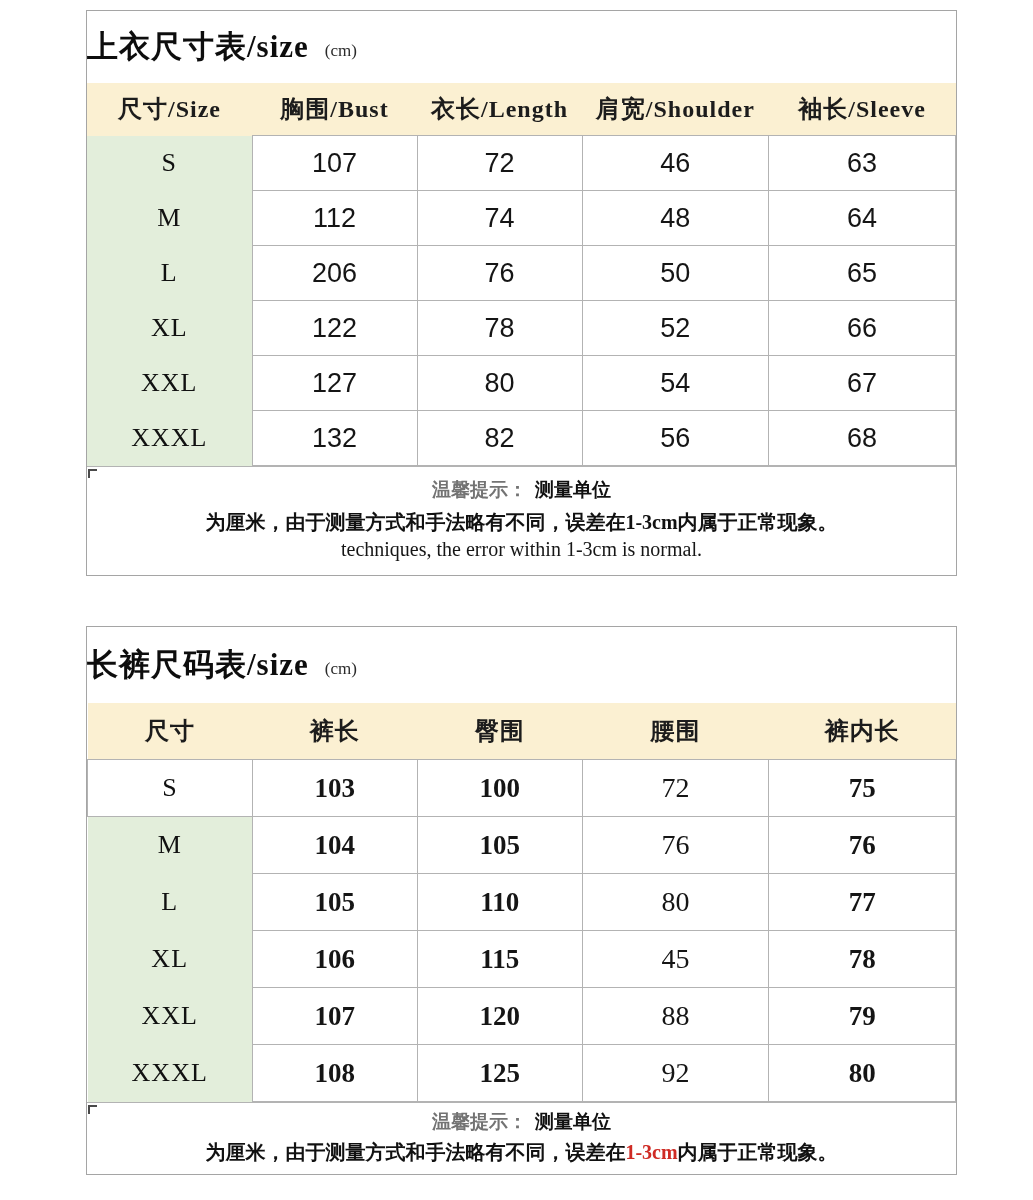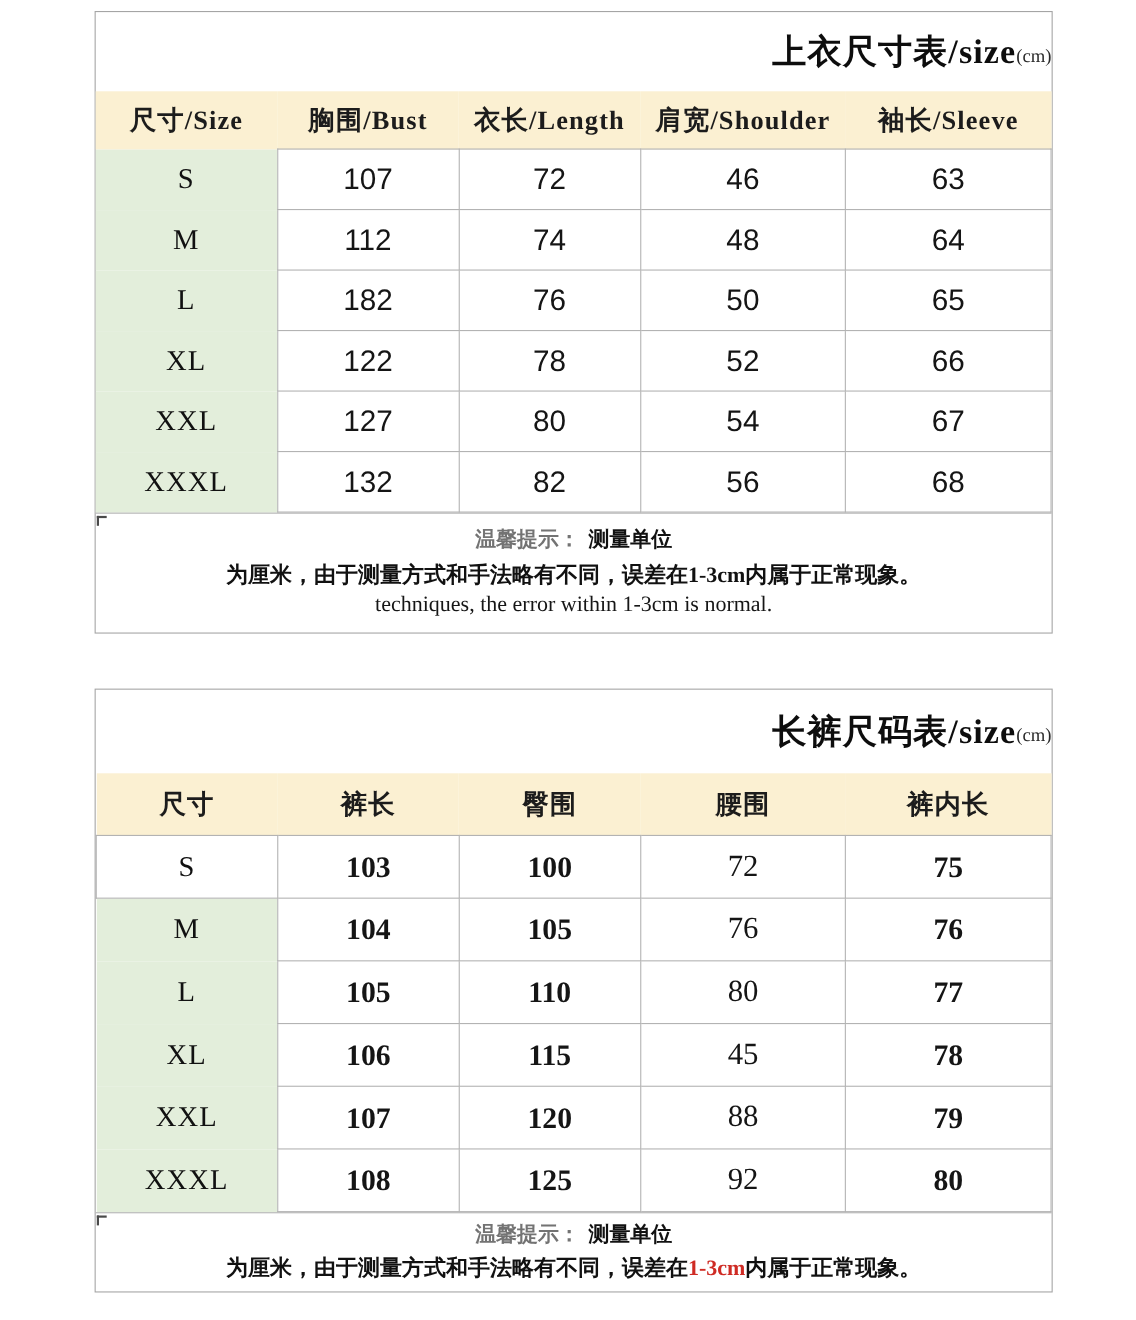--- a/index.html
+++ b/index.html
@@ -6,21 +6,21 @@
   body{
     width:1033px;height:1200px;background:#ffffff;overflow:hidden;
     font-family:"Liberation Serif","DejaVu Serif",serif;color:#1a1a1a;
   }
   .page{padding:10px 0 0 86px;}
   .panel{
     width:871px;border:1px solid #a5a5a5;background:#fff;box-sizing:border-box;
   }
   .panel-2{margin-top:50px;}
   .panel-title{
-    height:72px;display:flex;align-items:center;justify-content:flex-end;
+    height:72px;display:flex;align-items:center;justify-content:flex-start;gap:16px;
   }
   .panel-2 .panel-title{height:76px;}
   .title-main{font-size:31px;font-weight:bold;letter-spacing:1px;color:#0d0d0d;}
   .title-unit{font-size:17px;color:#2a2a2a;margin-top:7px;}
   table{width:100%;border-collapse:collapse;table-layout:fixed;}
   th{
     background:#fbf0d2;height:50px;font-size:24px;font-weight:600;
     color:#1c1c1c;border:none;letter-spacing:1px;
   }
   .t2 th{height:54px;font-weight:700;}
@@ -85,21 +85,21 @@
         </tr>
         <tr>
           <td class="size-cell">M</td>
           <td class="val">112</td>
           <td class="val">74</td>
           <td class="val">48</td>
           <td class="val">64</td>
         </tr>
         <tr>
           <td class="size-cell">L</td>
-          <td class="val">182</td>
+          <td class="val">206</td>
           <td class="val">76</td>
           <td class="val">50</td>
           <td class="val">65</td>
         </tr>
         <tr>
           <td class="size-cell">XL</td>
           <td class="val">122</td>
           <td class="val">78</td>
           <td class="val">52</td>
           <td class="val">66</td>

